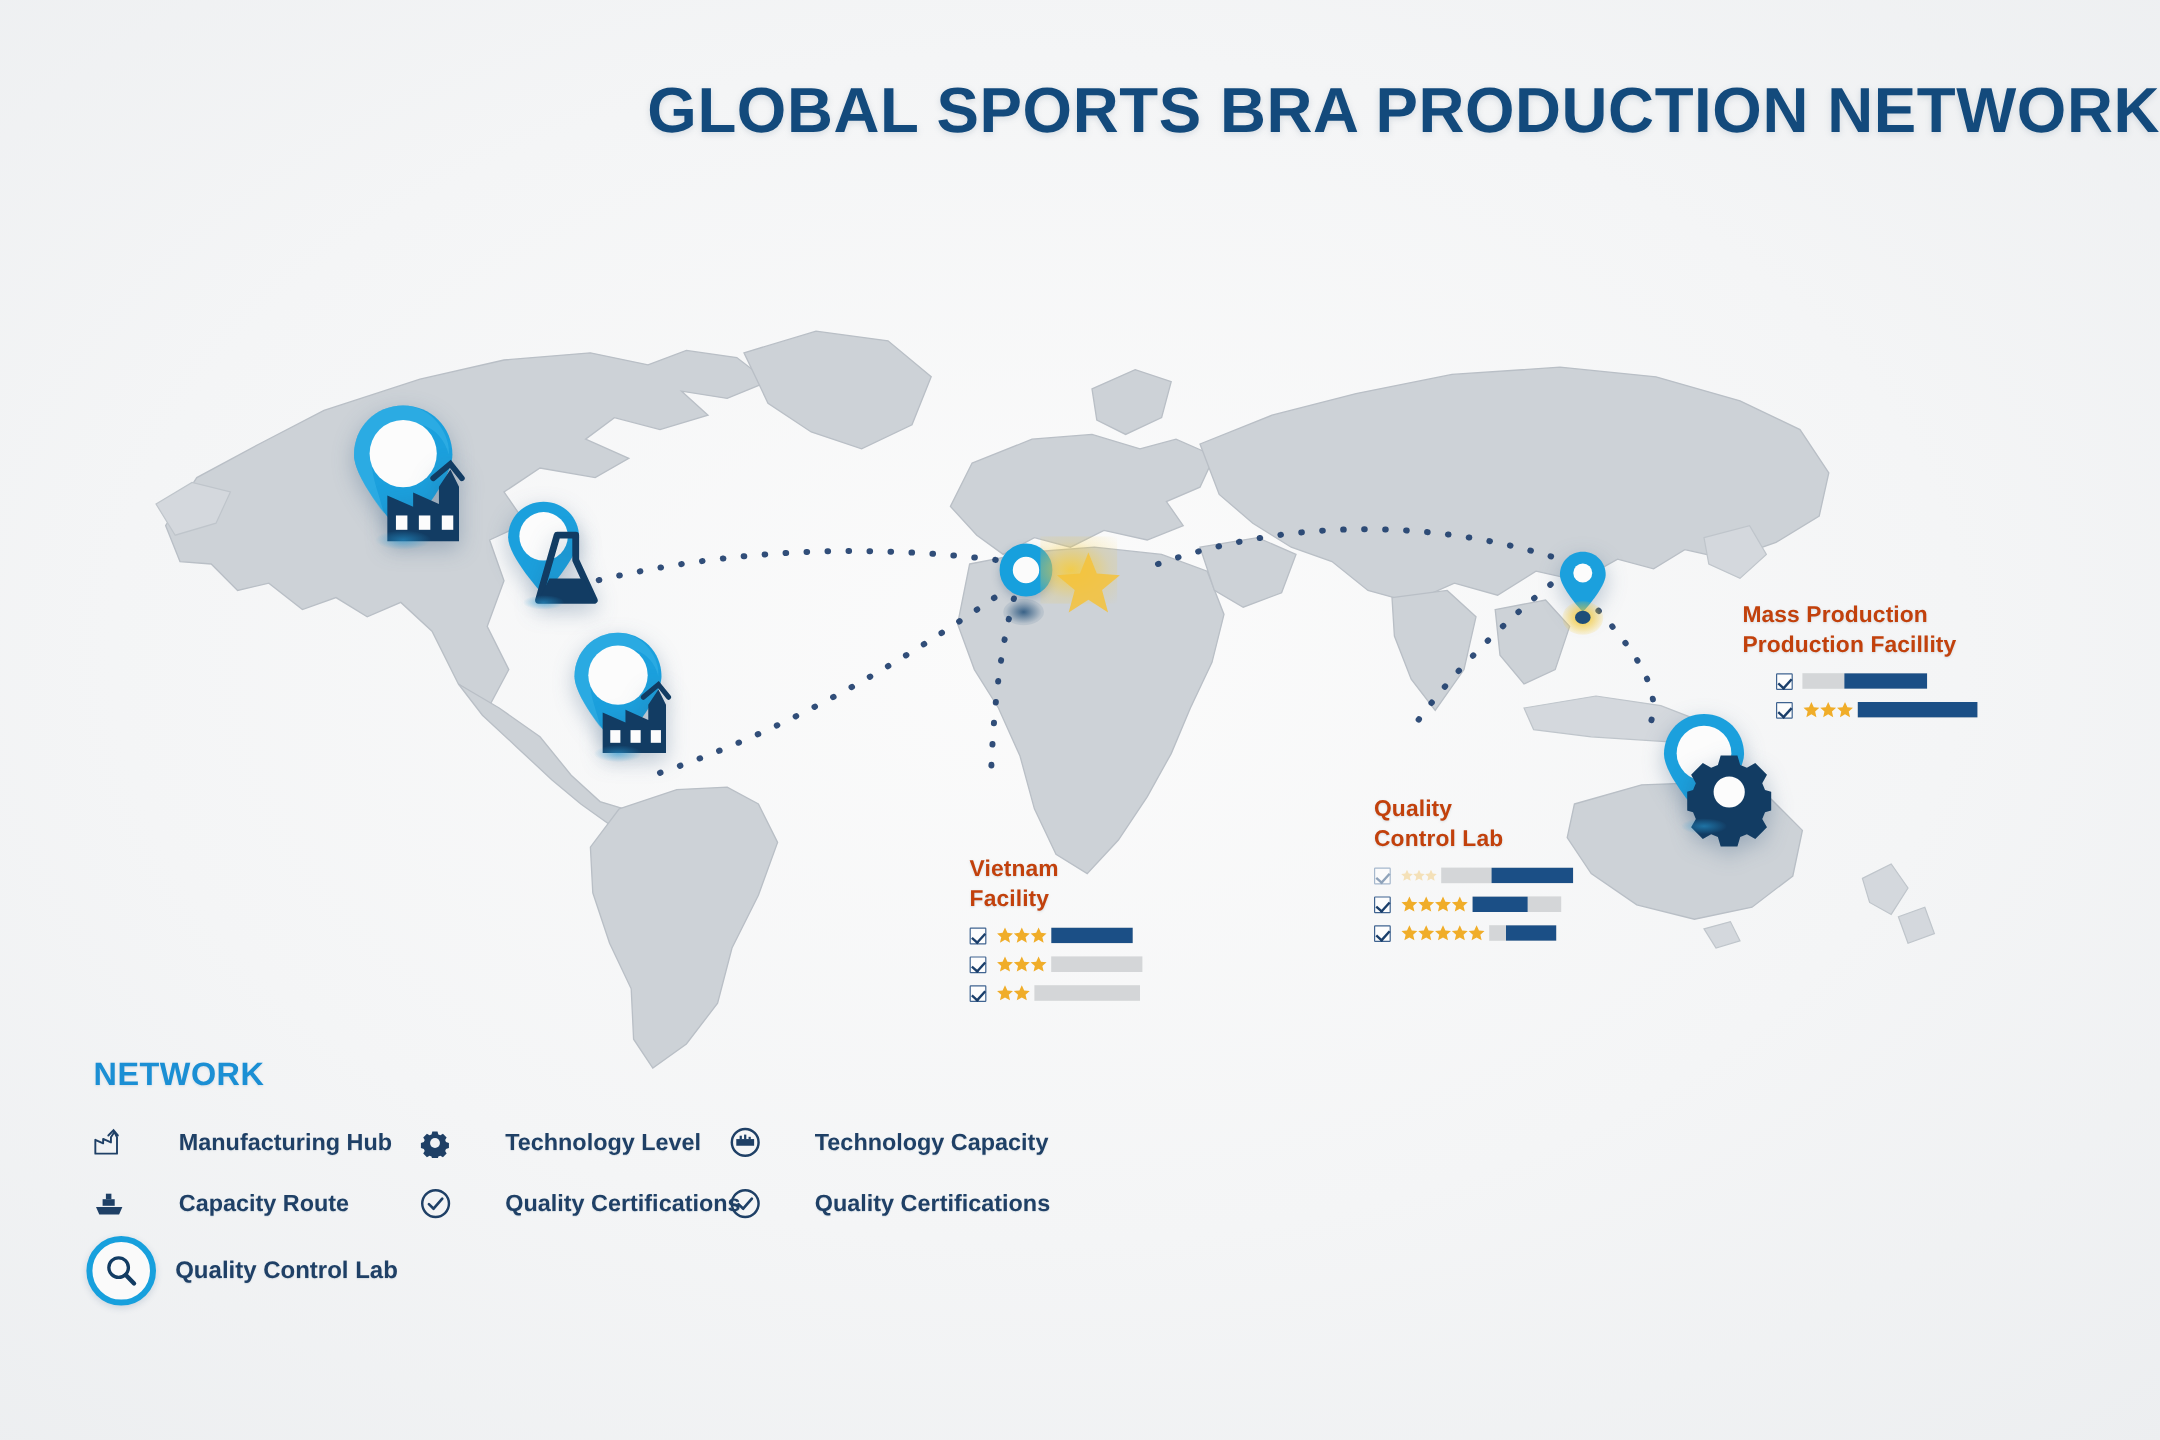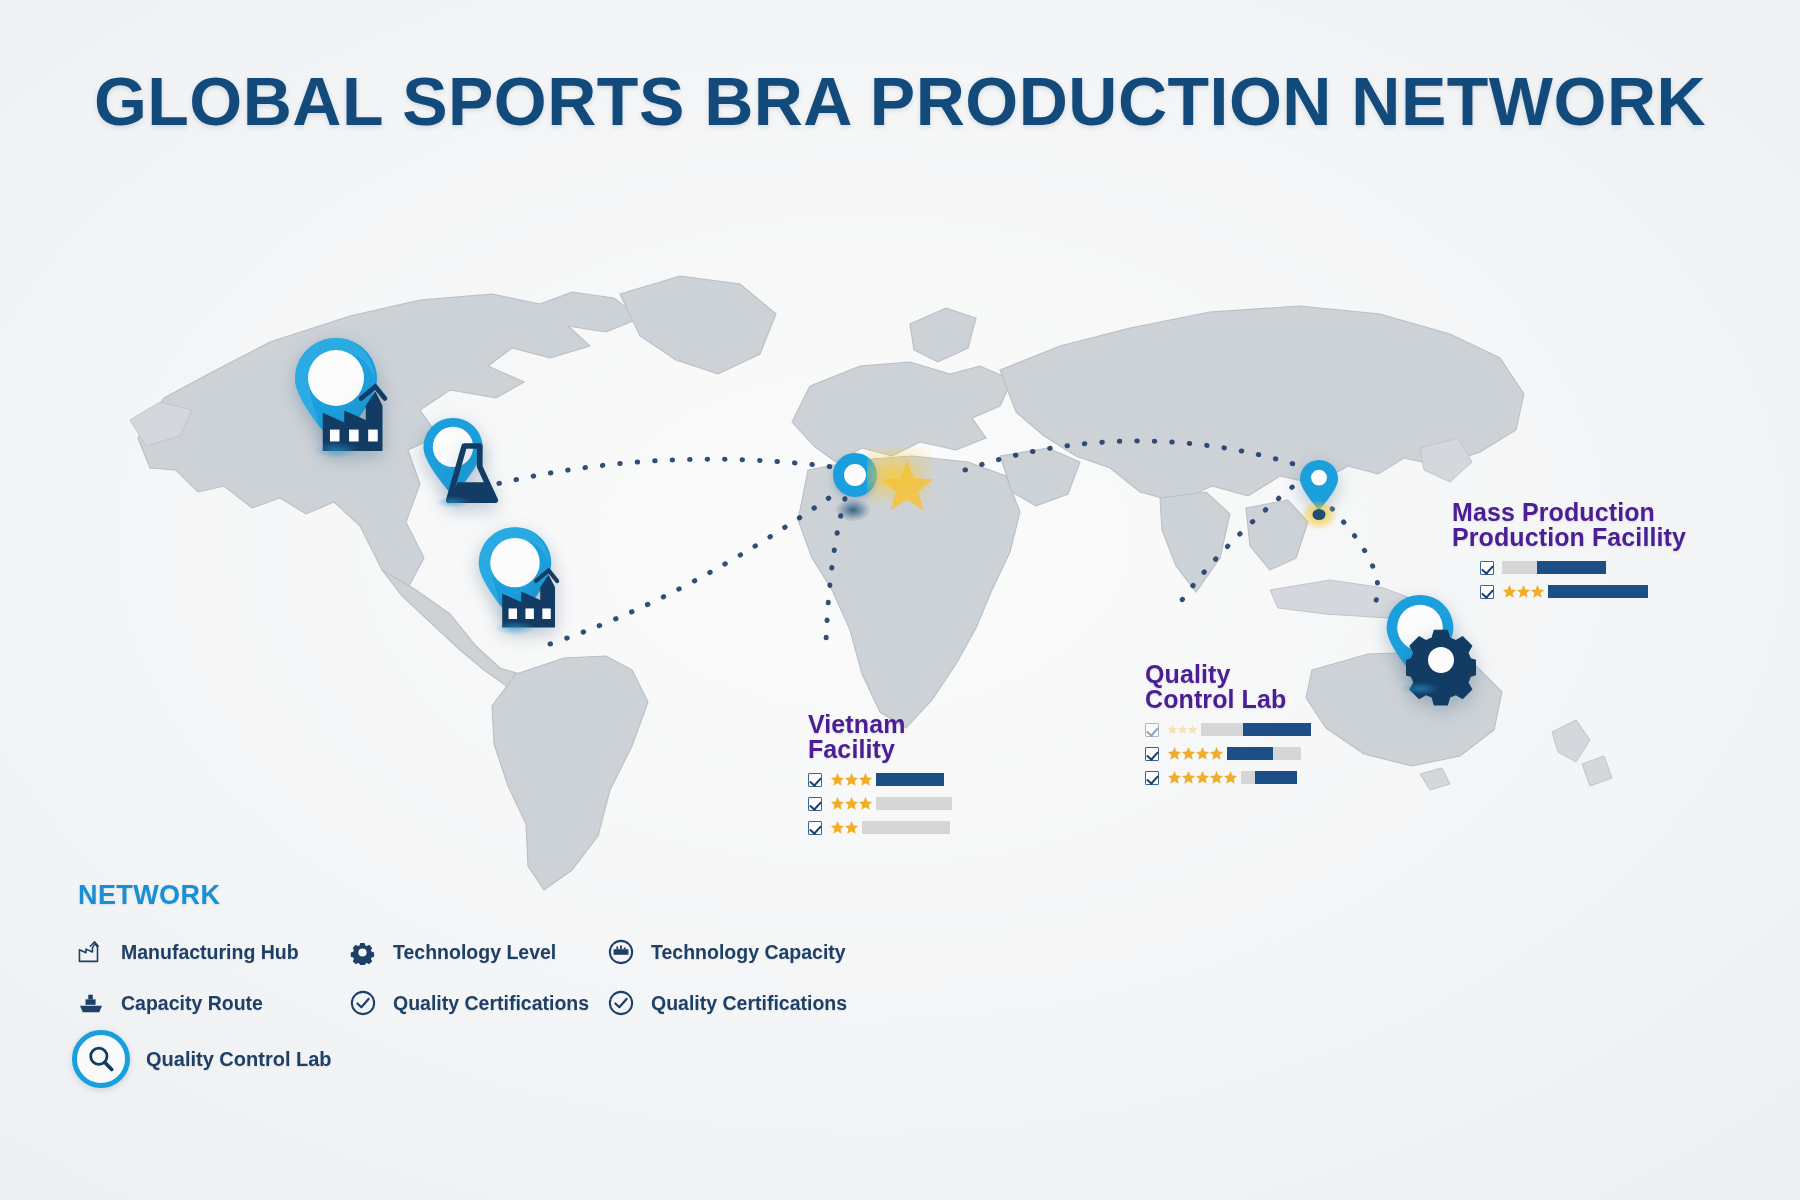--- a/index.html
+++ b/index.html
@@ -9,22 +9,22 @@
     font-family: "Liberation Sans", sans-serif;
   }
   body {
     background: radial-gradient(ellipse 1400px 900px at 48% 45%, #fbfbfb 0%, #f4f5f6 55%, #eceef0 100%);
     position: relative;
   }
 
   
   #title {
     position: absolute; top: 62px; left: 0; width: 100%;
-    text-align: center;
-    font-size: 68px; font-weight: bold;
+    text-align: right;
+    font-size: 53px; font-weight: bold;
     letter-spacing: 0.5px;
     color: #134a7c;
     text-shadow: 0 2px 5px rgba(120,140,160,0.25);
   }
 
   
   #map-wrap {
     position: absolute; left: 120px; top: 270px;
     width: 1560px; height: 640px;
   }
@@ -82,21 +82,21 @@
   .ring-star svg { position:absolute; left:8px; top:10px; }
   .ring-base {
     position:absolute; left:3px; top:46px;
     width:34px; height:22px; border-radius:50%;
     background: radial-gradient(ellipse at center, rgba(31,78,121,0.85) 0%, rgba(31,78,121,0.12) 62%, rgba(31,78,121,0) 100%);
   }
 
   
   .panel { position: absolute; }
   .panel-title {
-    color: #4c1d95; font-weight: bold; font-size: 25px;
+    color: #c2410c; font-weight: bold; font-size: 19px;
     line-height: 25px; letter-spacing: .1px;
     text-shadow: 0 1px 2px rgba(150,165,180,0.35);
     white-space: pre-line;
     margin-bottom: 9px;
   }
   .panel-row { display: flex; align-items: center; height: 17px; margin-bottom: 7px; }
   .chk {
     width: 14px; height: 14px; flex: 0 0 14px;
     border: 1.7px solid #3f6390; background: #fdfdfd;
     position: relative; margin-right: 8px; border-radius: 1px;
@@ -122,21 +122,21 @@
   #legend-title {
     color: #1b8fd4; font-weight: bold; font-size: 27px;
     letter-spacing: .4px; margin-bottom: 28px;
     text-shadow: 0 1px 2px rgba(150,170,190,0.3);
   }
   .legend-grid {
     display: grid;
     grid-template-columns: 272px 258px auto;
     row-gap: 25px;
   }
-  .legend-item { display: flex; align-items: center; }
+  .legend-item { display: flex; align-items: center; gap: 28px; }
   .legend-item .li-icon {
     width: 30px; flex: 0 0 30px; display:flex; align-items:center; justify-content:flex-start;
   }
   .legend-item .li-label {
     color: #1f4066; font-weight: bold; font-size: 19.5px;
     margin-left: 13px; white-space: nowrap;
     text-shadow: 0 1px 1px rgba(160,175,190,0.3);
   }
   #legend-bottom { position: absolute; left: 72px; top: 1030px; display: flex; align-items: center; }
   .big-legend { display: flex; align-items: center; }

